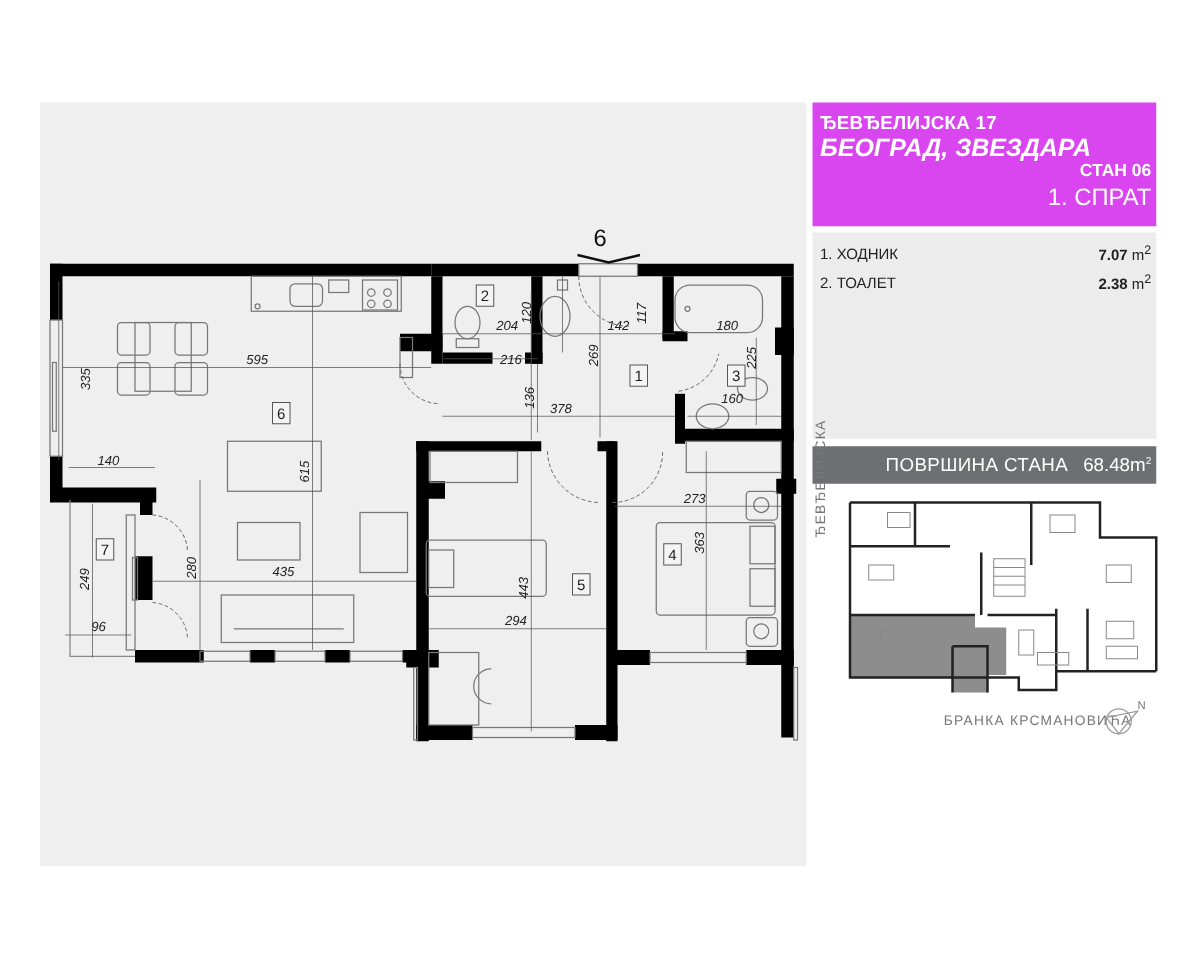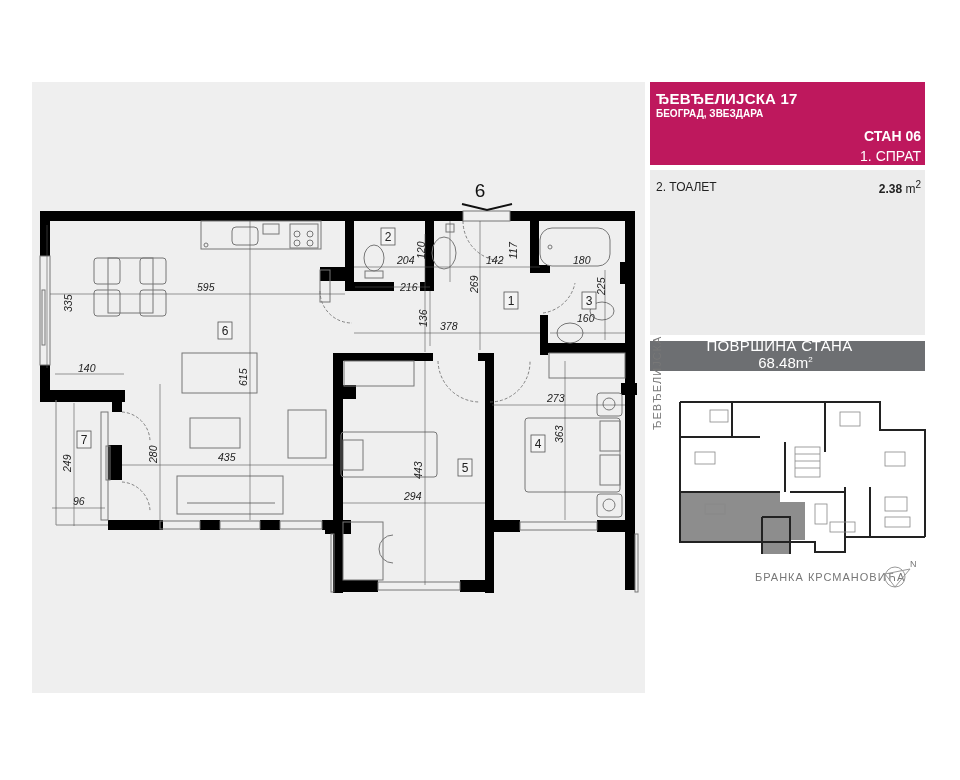--- a/index.html
+++ b/index.html
@@ -1,30 +1,30 @@
 <!DOCTYPE html>
 <html><head>
 <meta charset="utf-8">
 <style>
   html, body { margin:0; padding:0; }
   body { width:960px; height:780px; background:#ffffff; position:relative; overflow:hidden; font-family:"Liberation Sans", sans-serif; }
   .plan-panel { position:absolute; left:32px; top:82px; width:613px; height:611px; background:#efefef; }
   .plan-svg { position:absolute; left:0; top:0; }
   .info { position:absolute; left:650px; top:82px; width:275px; }
-  .title-box { background:#be185d; color:#fff; height:83px; position:relative; }
+  .title-box { background:#d946ef; color:#fff; height:99px; position:relative; }
   .t-street { position:absolute; left:6px; top:8px; font-size:15px; font-weight:bold; letter-spacing:0.2px; }
-  .t-city { position:absolute; left:6px; top:26px; font-size:10px; font-weight:bold; }
+  .t-city { position:absolute; left:6px; top:26px; font-size:20px; font-weight:bold;font-style:italic; }
   .t-unit { position:absolute; right:4px; top:46px; font-size:14px; font-weight:bold; }
-  .t-floor { position:absolute; right:4px; top:66px; font-size:14px; }
+  .t-floor { position:absolute; right:4px; top:66px; font-size:19px; }
   .rooms { background:#ececec; margin-top:5px; padding:6px 0 4px 0; height:155px; }
   .room-row { display:flex; justify-content:space-between; height:22.5px; align-items:center; padding:0 4px 0 6px; font-size:12px; color:#222; }
   .room-area { font-weight:bold; }
   .room-area sup, .total sup { font-weight:normal; font-size:8px; }
   .unit-m { font-weight:normal; }
-  .total { background:#6d6f72; color:#fff; margin-top:6px; height:30px; display:flex; justify-content:flex-end; align-items:center; padding-right:4px; font-size:15px;flex-direction:column; }
+  .total { background:#6d6f72; color:#fff; margin-top:6px; height:30px; display:flex; justify-content:flex-end; align-items:center; padding-right:4px; font-size:15px; }
   .total .lbl { margin-right:12px; letter-spacing:0.3px; }
   .total .val { font-weight:normal; }
   .key-plan { position:absolute; left:670px; top:392px; }
   .street-left { position:absolute; left:651px; top:430px; transform:rotate(-90deg); transform-origin:left top; font-size:11px; color:#777; letter-spacing:1px; }
   .street-bottom { position:absolute; left:755px; top:571px; font-size:11px; color:#777; letter-spacing:1px; }
   .compass { position:absolute; left:882px; top:557px; }
   .dim { font-family:"Liberation Sans", sans-serif; font-size:10.5px; font-style:italic; fill:#222; }
   .rlabel { font-family:"Liberation Sans", sans-serif; font-size:12px; fill:#222; }
 </style>
 </head>
@@ -237,20 +237,24 @@
 
 <div class="info">
   <div class="title-box">
     <div class="t-street">ЂЕВЂЕЛИЈСКА 17</div>
     <div class="t-city">БЕОГРАД, ЗВЕЗДАРА</div>
     <div class="t-unit">СТАН  06</div>
     <div class="t-floor">1. СПРАТ</div>
   </div>
 
   <div class="rooms">
+    <div class="room-row">
+      <span>1. ХОДНИК</span>
+      <span><span class="room-area">7.07</span> <span class="unit-m">m</span><sup>2</sup></span>
+    </div>
     <div class="room-row">
       <span>2.  ТОАЛЕТ</span>
       <span><span class="room-area">2.38</span> <span class="unit-m">m</span><sup>2</sup></span>
     </div>
   </div>
 
   <div class="total">
     <span class="lbl">ПОВРШИНА СТАНА</span>
     <span><span class="val">68.48</span><span>m</span><sup>2</sup></span>
   </div>

